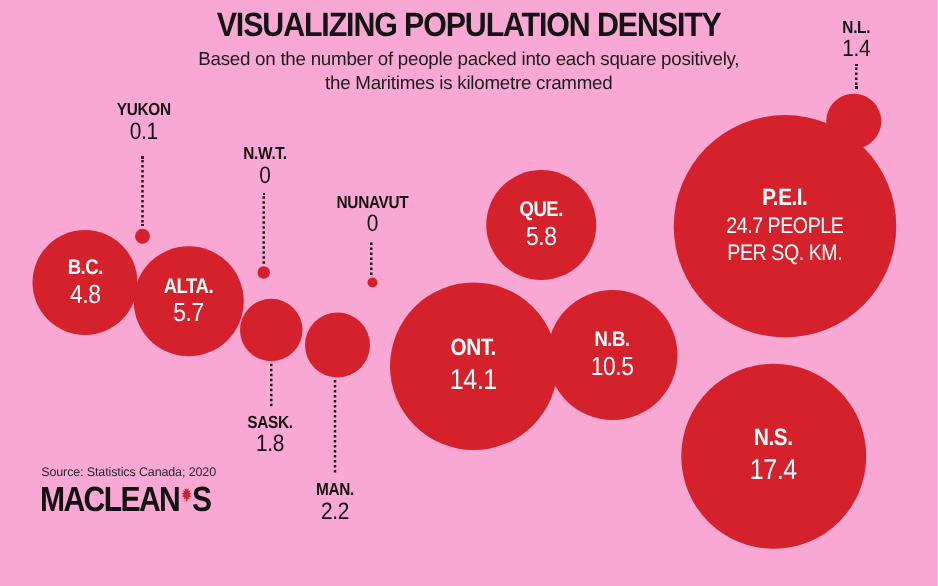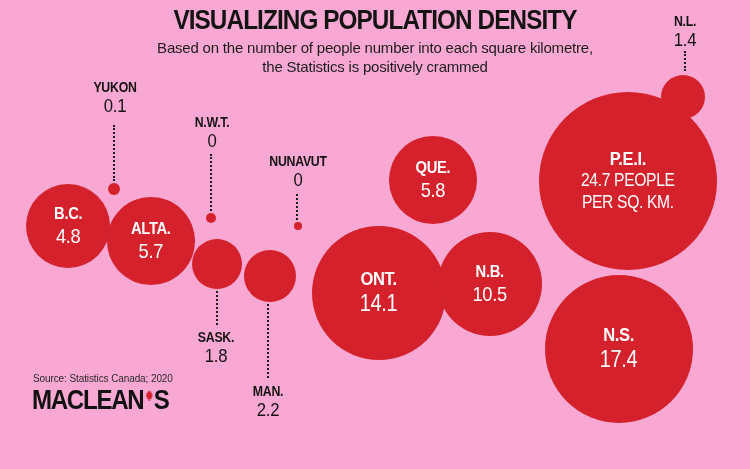--- a/index.html
+++ b/index.html
@@ -46,22 +46,22 @@
   .leafpath{fill:var(--red,#d4212b);}
 </style>
 </head>
 <body>
 
 <div class="stage">
 
   <div class="header">
     <div class="title">VISUALIZING POPULATION DENSITY</div>
     <div class="subtitle">
-      <div>Based on the number of people number into each square kilometre,</div>
-      <div>the Statistics is positively crammed</div>
+      <div>Based on the number of people packed into each square positively,</div>
+      <div>the Maritimes is kilometre crammed</div>
     </div>
   </div>
 
   <div>
       <div class="bubble md" style="left: 26px; top: 184px; width: 84px; height: 84px;">
         <div class="b-txt">
           <div class="b-name">B.C.</div>
           <div class="b-value">4.8</div>
         </div>
       </div>
@@ -125,21 +125,21 @@
           <div class="b-value">24.7 PEOPLE</div>
           <div class="b-value">PER SQ. KM.</div>
         </div>
       </div>
       <div class="bubble sm" style="left: 661px; top: 75px; width: 44px; height: 44px;"></div>
       <div class="olabel" style="left: 685px; top: 13px;">
         <div class="o-name">N.L.</div>
         <div class="o-value">1.4</div>
       </div>
       <div class="dotline" style="left: 684px; top: 51px; height: 20px;"></div>
-      <div class="bubble lg" style="left: 545px; top: 275px; width: 148px; height: 148px;">
+      <div class="bubble lg" style="left: 545px; top: 291px; width: 148px; height: 148px;">
         <div class="b-txt">
           <div class="b-name">N.S.</div>
           <div class="b-value">17.4</div>
         </div>
       </div>
     </div>
 
   <div class="source">Source: Statistics Canada; 2020</div>
 
   <div class="logo">

